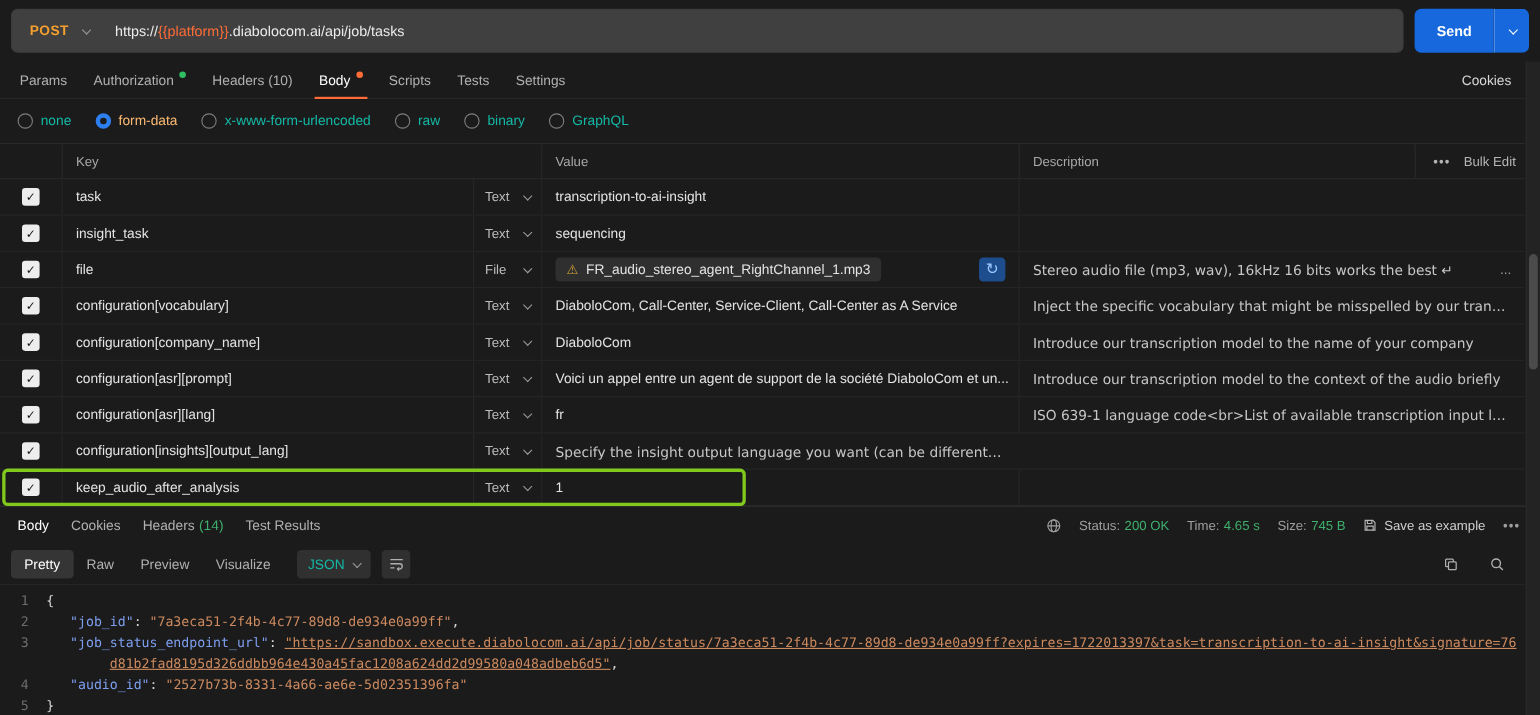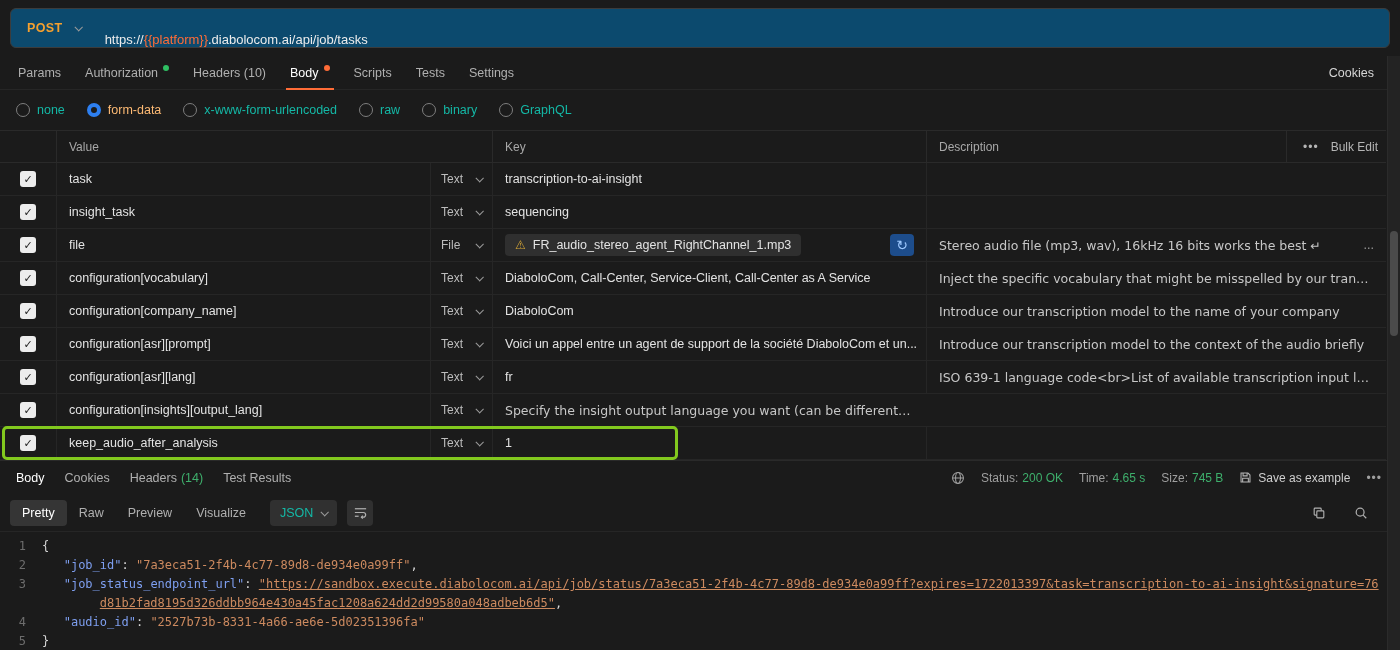--- a/index.html
+++ b/index.html
@@ -3,21 +3,21 @@
 <meta charset="utf-8">
 <style>
   *{box-sizing:border-box;margin:0;padding:0}
   html,body{width:1400px;height:650px;overflow:hidden}
   body{background:#1b1b1b;color:#e6e6e6;font-family:"Liberation Sans",sans-serif;font-size:13px;
        display:flex;flex-direction:column;position:relative}
   .sym{font-family:"DejaVu Sans",sans-serif}
 
   
   .req-bar{display:flex;align-items:center;height:56px;padding:0 10px;gap:10px;flex:0 0 56px}
-  .url-group{flex:1;display:flex;align-items:flex-end;height:40px;background:#0c4a6e;border:1px solid #3c3c3c;border-radius:6px;overflow:hidden}
+  .url-group{flex:1;display:flex;align-items:center;height:40px;background:#404040;border:1px solid #3c3c3c;border-radius:6px;overflow:hidden}
   .method{display:flex;align-items:center;gap:12px;padding:0 16px;height:100%;cursor:pointer}
   .method-label{color:var(--method,#f5a02e);font-weight:700;font-size:12.5px;letter-spacing:.4px}
   .url{flex:1;padding:0 8px;white-space:nowrap;overflow:hidden;font-size:13px;color:#ececec}
   .url-var{color:var(--accent,#ff6c37)}
   .send-group{display:flex;height:40px}
   .send-btn{background:var(--blue,#1668dc);border:none;color:#fff;font-weight:700;font-size:13px;padding:0 20px;border-radius:6px 0 0 6px;font-family:inherit;cursor:pointer}
   .send-caret{background:var(--blue,#1668dc);border:none;border-left:1px solid rgba(255,255,255,.3);width:32px;border-radius:0 6px 6px 0;display:flex;align-items:center;justify-content:center;cursor:pointer}
   .chev{display:inline-block;width:6px;height:6px;border-right:1.5px solid #9a9a9a;border-bottom:1.5px solid #9a9a9a;transform:rotate(45deg) translateY(-1px)}
   .chev-white{border-color:#fff}
 
@@ -101,20 +101,26 @@
 <div class="req-bar">
   <div class="url-group">
     <div class="method">
       <span class="method-label">POST</span>
       <span class="chev"></span>
     </div>
     <div class="url">
       <span>https://</span><span class="url-var">{{platform}}</span><span>.diabolocom.ai/api/job/tasks</span>
     </div>
   </div>
+  <div class="send-group">
+    <button class="send-btn">Send</button>
+    <button class="send-caret">
+        <span class="chev chev-white"></span>
+      </button>
+  </div>
 </div>
 
 <div class="req-tabs">
   <div class="tabs-host">
       <div class="rtab">
         <span>Params</span>
       </div>
       <div class="rtab">
         <span>Authorization</span>
         <span class="dot" style="background: rgb(47, 191, 98);"></span>
@@ -162,22 +168,22 @@
     </div>
     <div class="bt-opt">
       <span class="radio"></span>
       <span class="bt-label">GraphQL</span>
     </div>
   </div>
 
 <div class="ftable">
   <div class="thead">
     <div class="cbh"></div>
+    <div>Key</div>
     <div>Value</div>
-    <div>Key</div>
     <div class="th-desc">
       <span>Description</span>
       <span class="bulk">
         <span class="dots">•••</span>
         <span>Bulk Edit</span>
       </span>
     </div>
   </div>
   <div class="tbody">
       <div class="trow">

